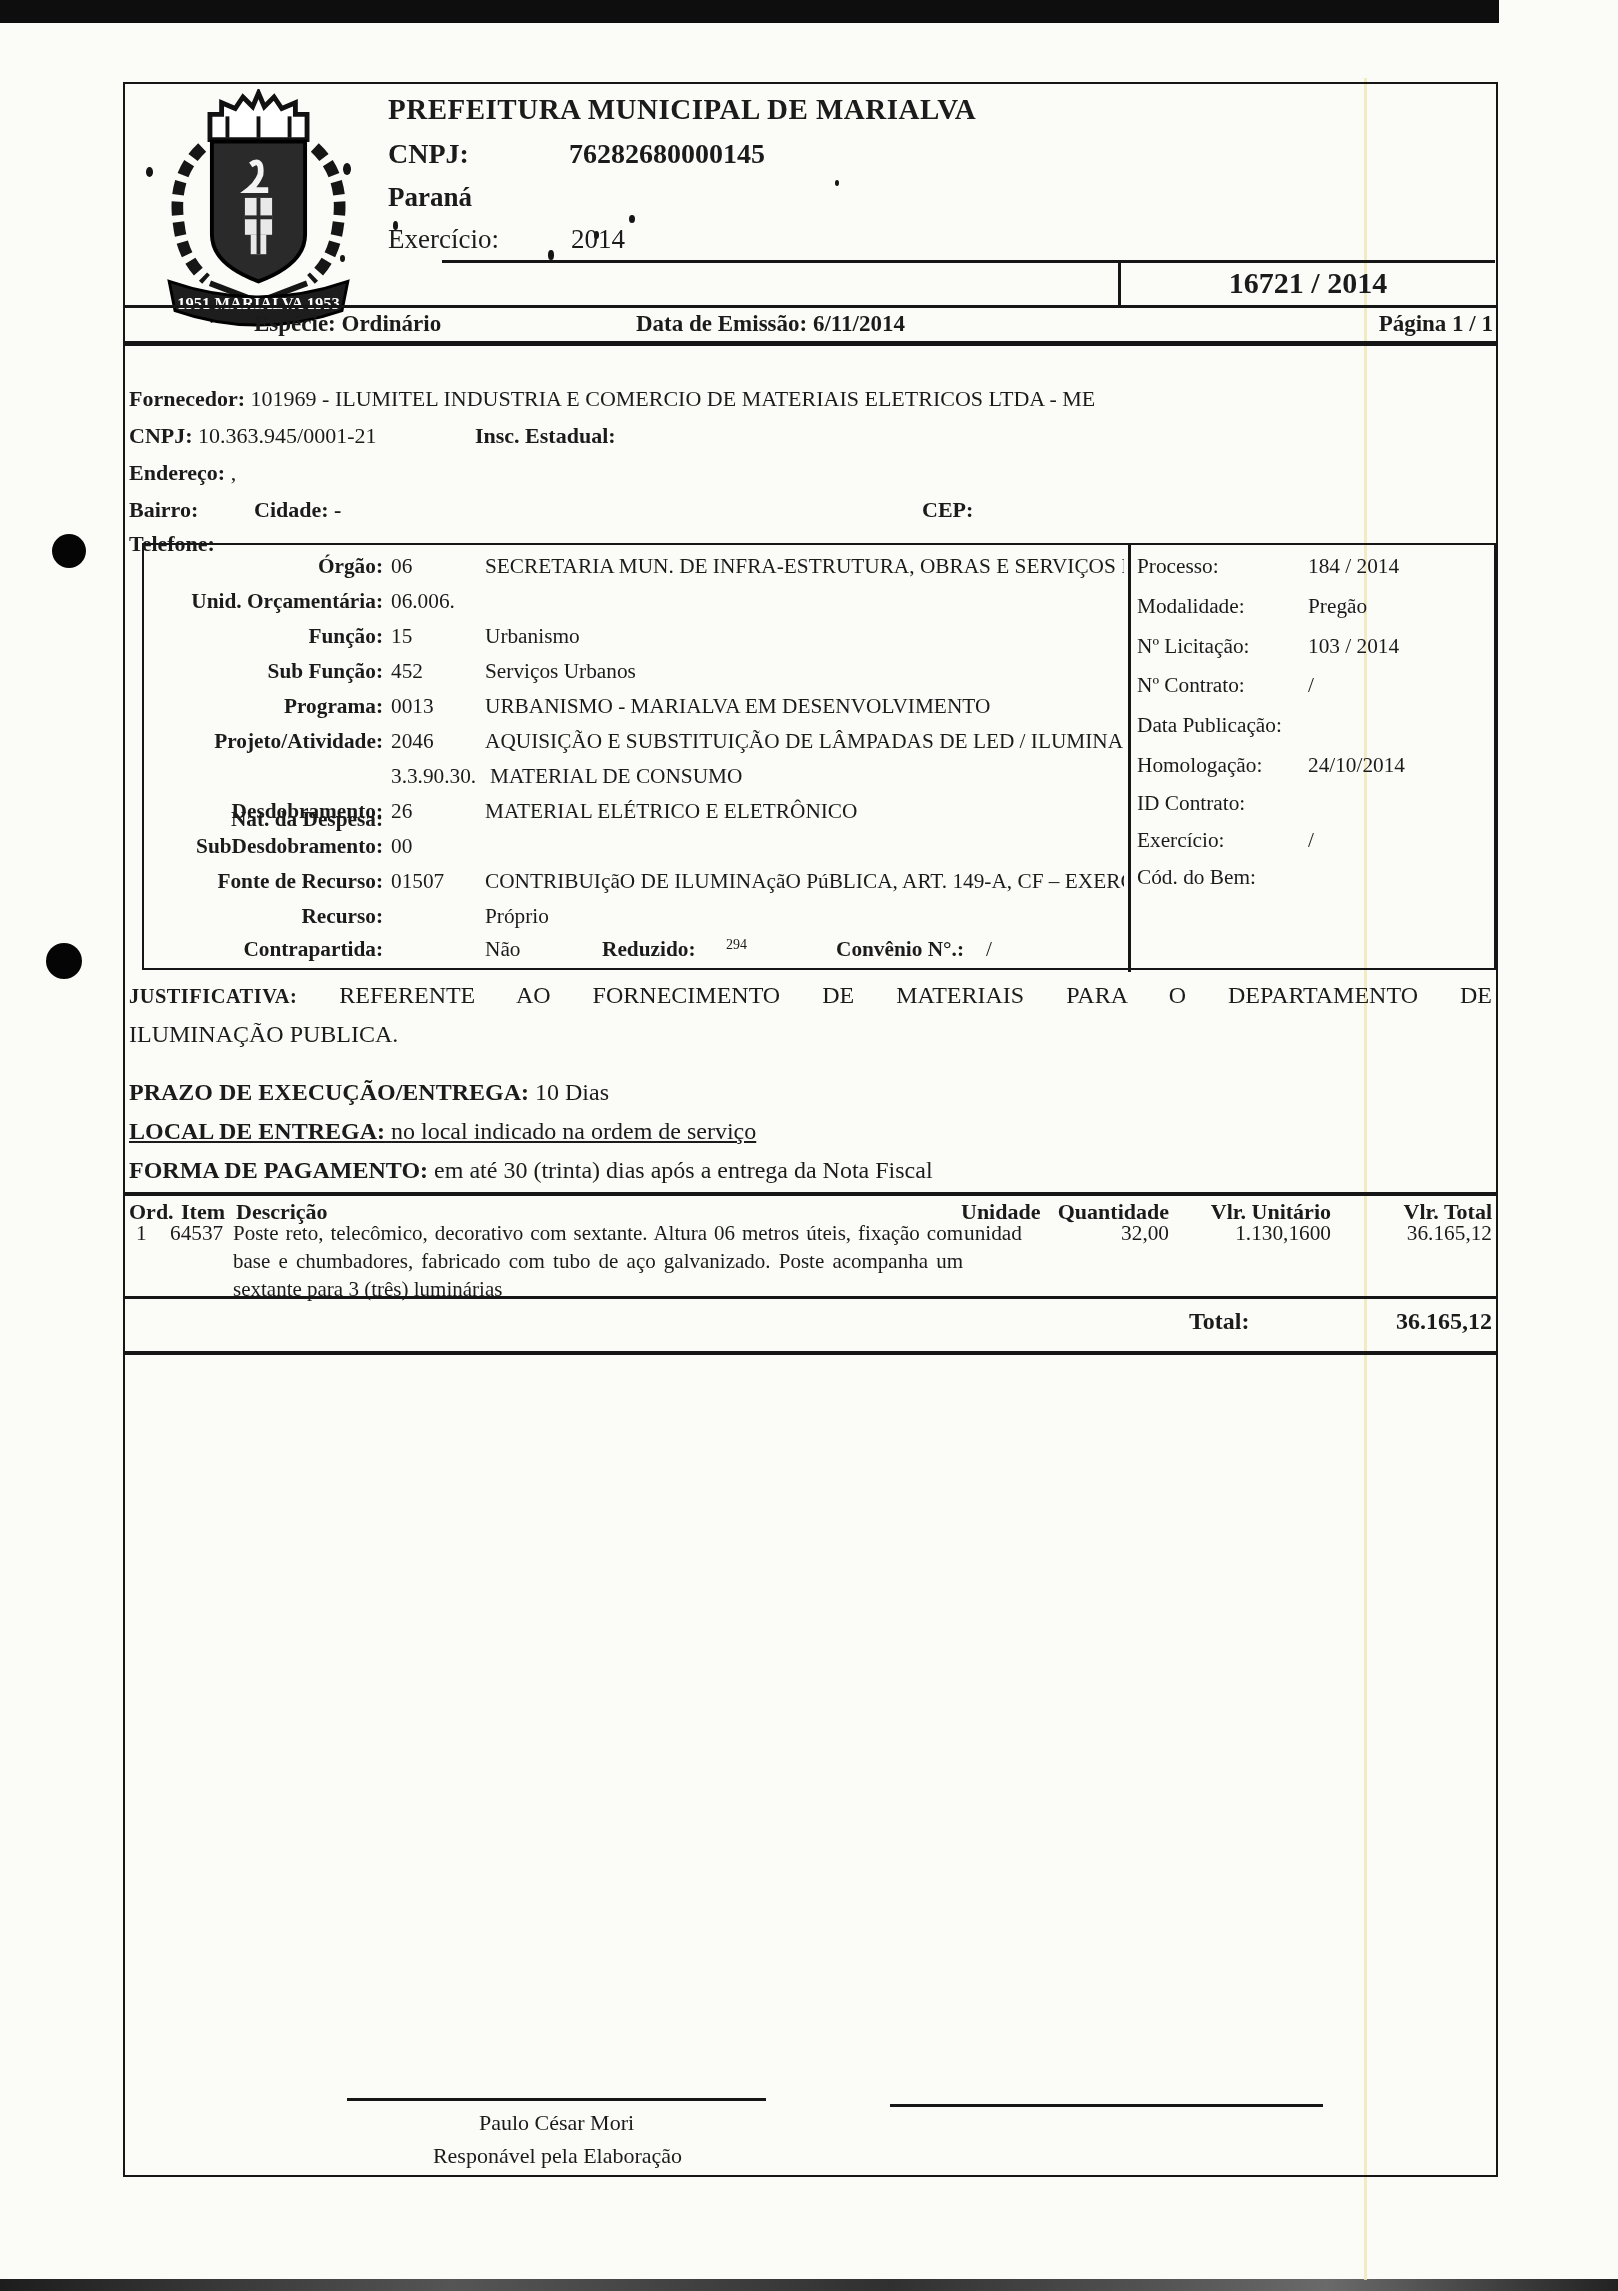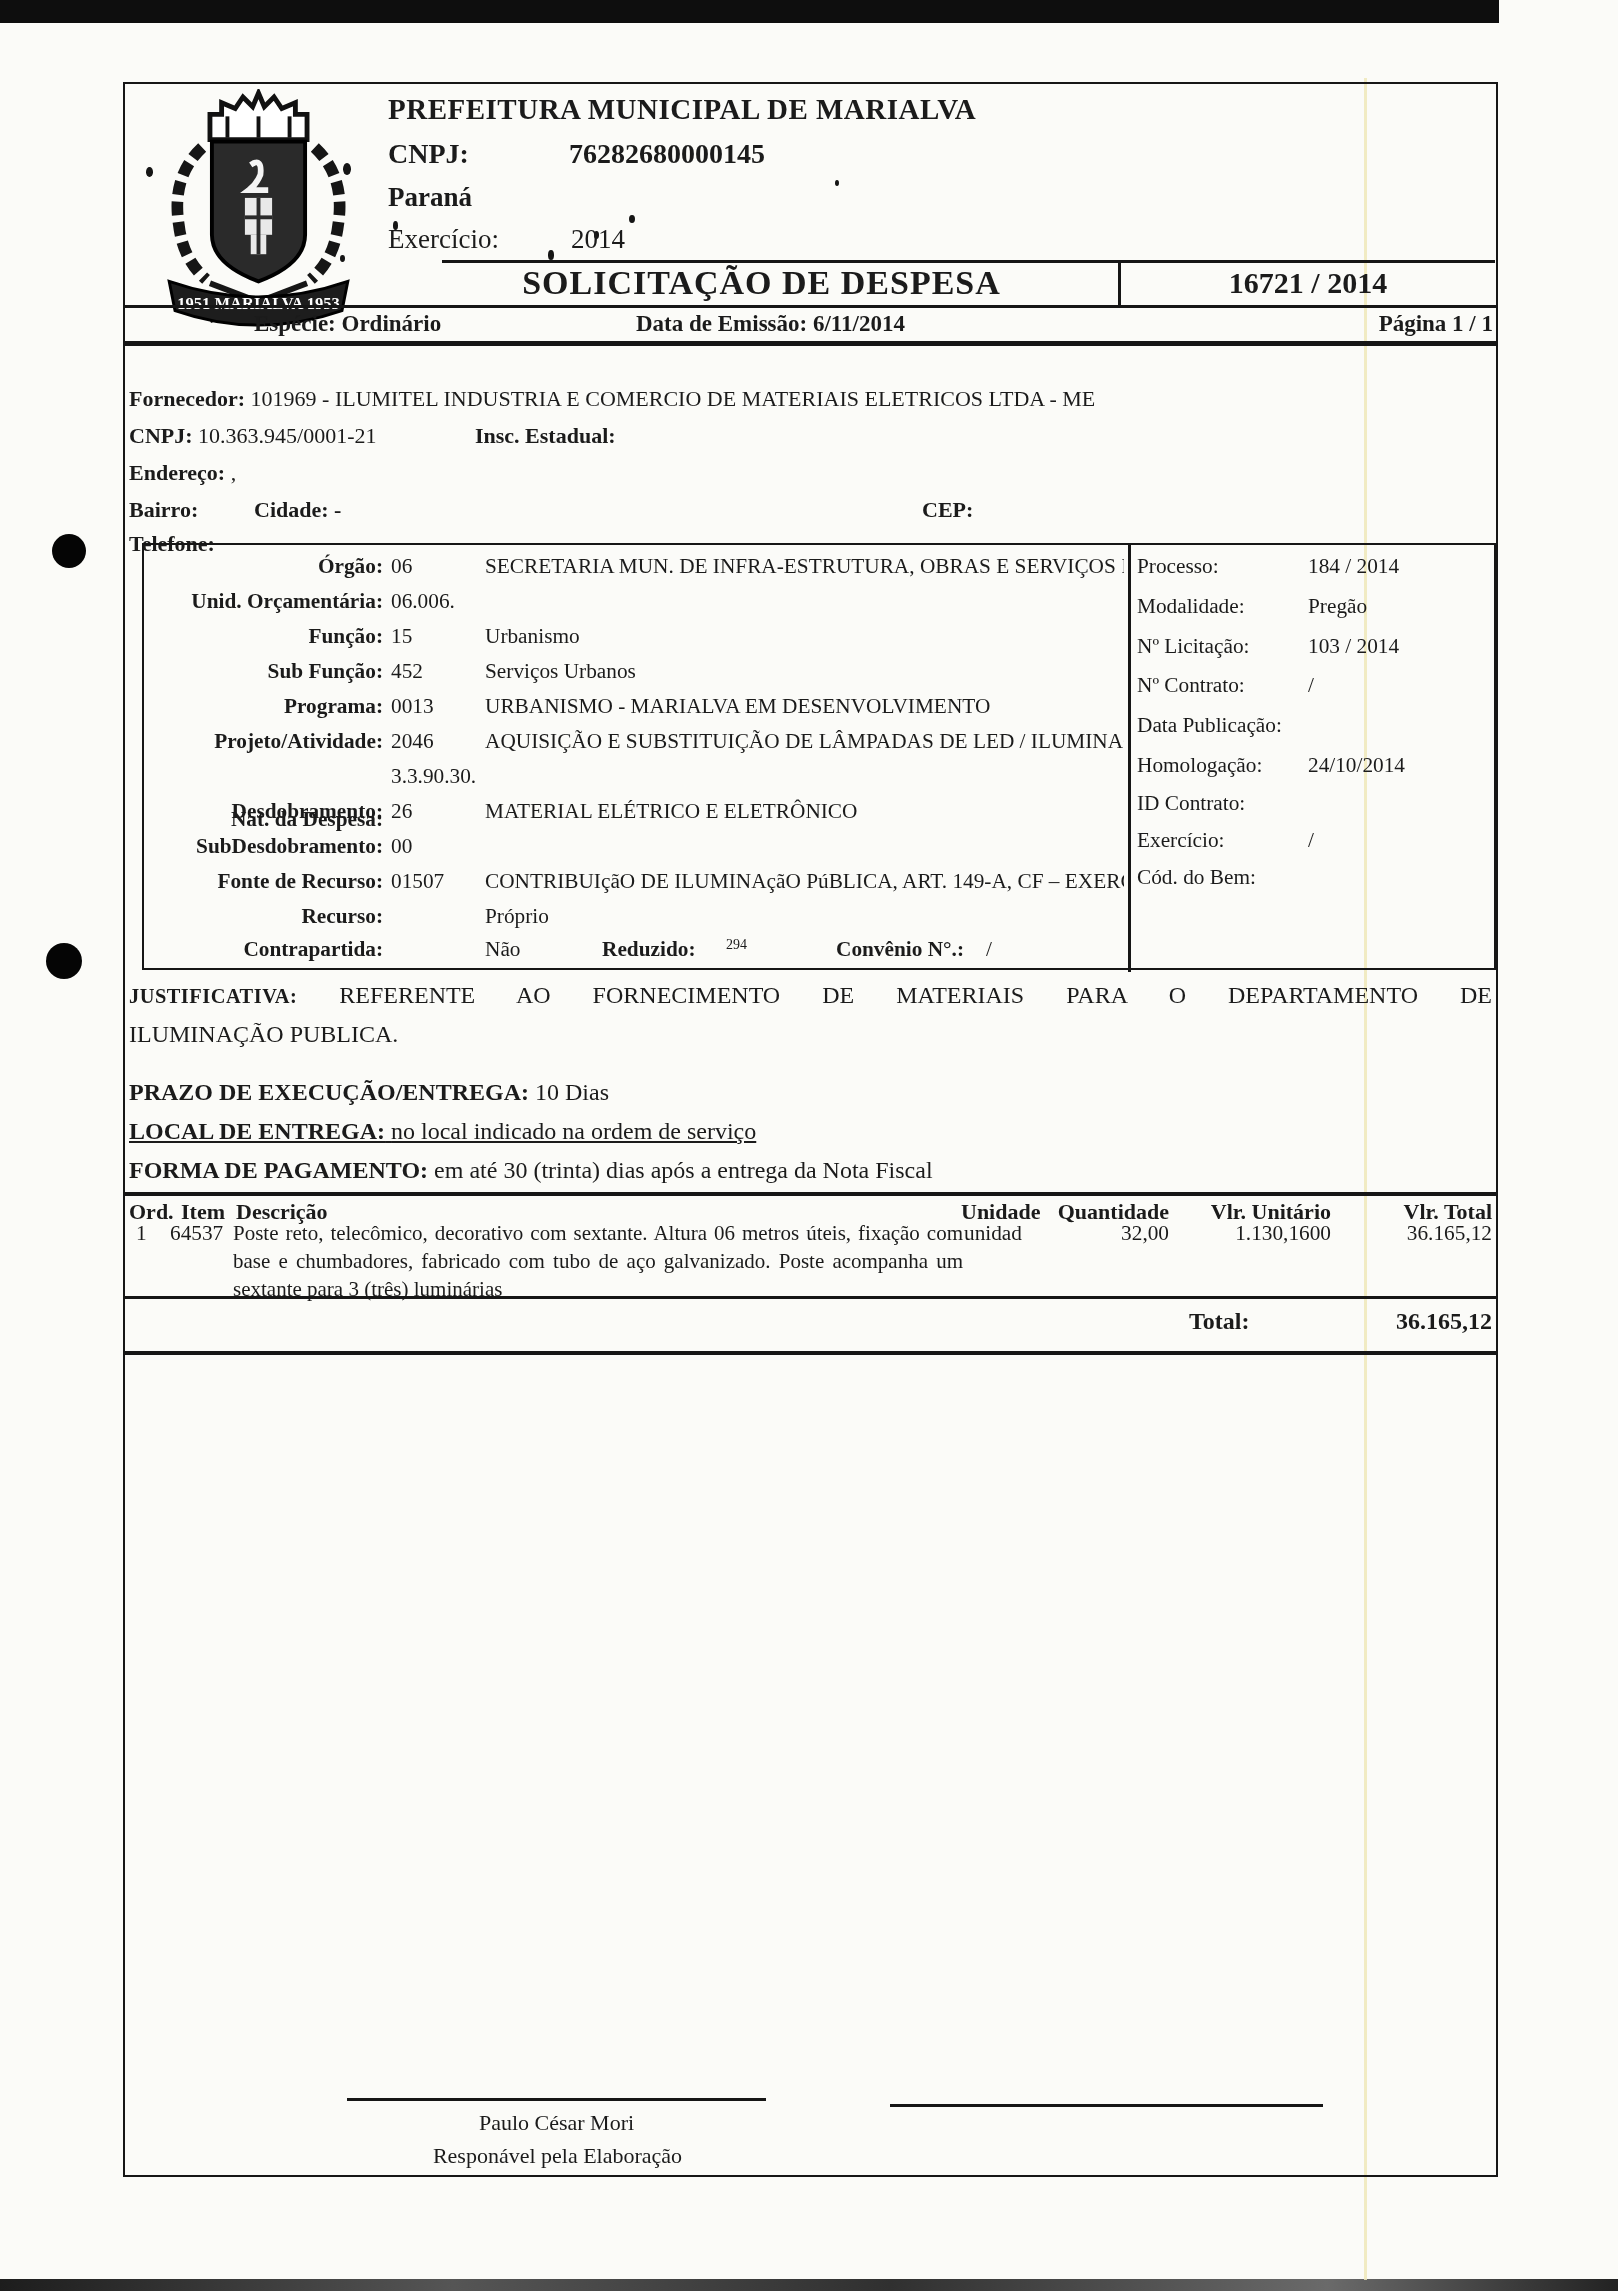--- a/index.html
+++ b/index.html
@@ -96,21 +96,20 @@
   </svg>
 
   <div class="abs orgname" style="left:388px;top:93px;">PREFEITURA MUNICIPAL DE MARIALVA</div>
   <div class="abs hdr29 b" style="left:388px;top:138px;">CNPJ:</div>
   <div class="abs hdr29 b" style="left:569px;top:138px;">76282680000145</div>
   <div class="abs hdr28 b" style="left:388px;top:182px;">Paraná</div>
   <div class="abs hdr28" style="left:388px;top:224px;">Exercício:</div>
   <div class="abs hdr28" style="left:571px;top:224px;">2014</div>
 
   <div class="hline" style="left:442px;top:260px;width:1053px;height:2.9px;"></div>
-  <div class="abs title" style="left:446px;top:264px;width:631px;">SOLICITAÇÃO  DE  DESPESA</div>
   <div class="vline" style="left:1118px;top:260px;width:2.9px;height:46px;"></div>
   <div class="abs docnum" style="left:1121px;top:266px;width:374px;">16721 / 2014</div>
   <div class="hline" style="left:123px;top:305px;width:1374px;height:2.9px;"></div>
 
   <div class="abs meta" style="left:254px;top:311px;">Espécie: Ordinário</div>
   <div class="abs meta" style="left:636px;top:311px;">Data de Emissão: 6/11/2014</div>
   <div class="abs meta" style="left:1291px;top:311px;width:202px;text-align:right;">Página 1 / 1</div>
   <div class="hline" style="left:123px;top:341px;width:1374px;height:4.9px;"></div>
 
   <div class="abs sup" style="left:129px;top:386px;">
@@ -152,20 +151,21 @@
   <div class="blabel" style="top:694px;">Programa:</div>
   <div class="bcode" style="top:694px;">0013</div>
   <div class="bdesc" style="top:694px;">URBANISMO - MARIALVA EM DESENVOLVIMENTO</div>
 
   <div class="blabel" style="top:729px;">Projeto/Atividade:</div>
   <div class="bcode" style="top:729px;">2046</div>
   <div class="bdesc" style="top:729px;">AQUISIÇÃO E SUBSTITUIÇÃO DE LÂMPADAS DE LED / ILUMINAÇ</div>
 
   <div class="blabel" style="top:764px;margin-top:43px;">Nat. da Despesa:</div>
   <div class="bcode" style="top:764px;">3.3.90.30.</div>
+  <div class="bdesc" style="top:764px;left:490px;width:634px;">MATERIAL DE CONSUMO</div>
 
   <div class="blabel" style="top:799px;">Desdobramento:</div>
   <div class="bcode" style="top:799px;">26</div>
   <div class="bdesc" style="top:799px;">MATERIAL ELÉTRICO E ELETRÔNICO</div>
 
   <div class="blabel" style="top:834px;">SubDesdobramento:</div>
   <div class="bcode" style="top:834px;">00</div>
 
   <div class="blabel" style="top:869px;">Fonte de Recurso:</div>
   <div class="bcode" style="top:869px;">01507</div>

